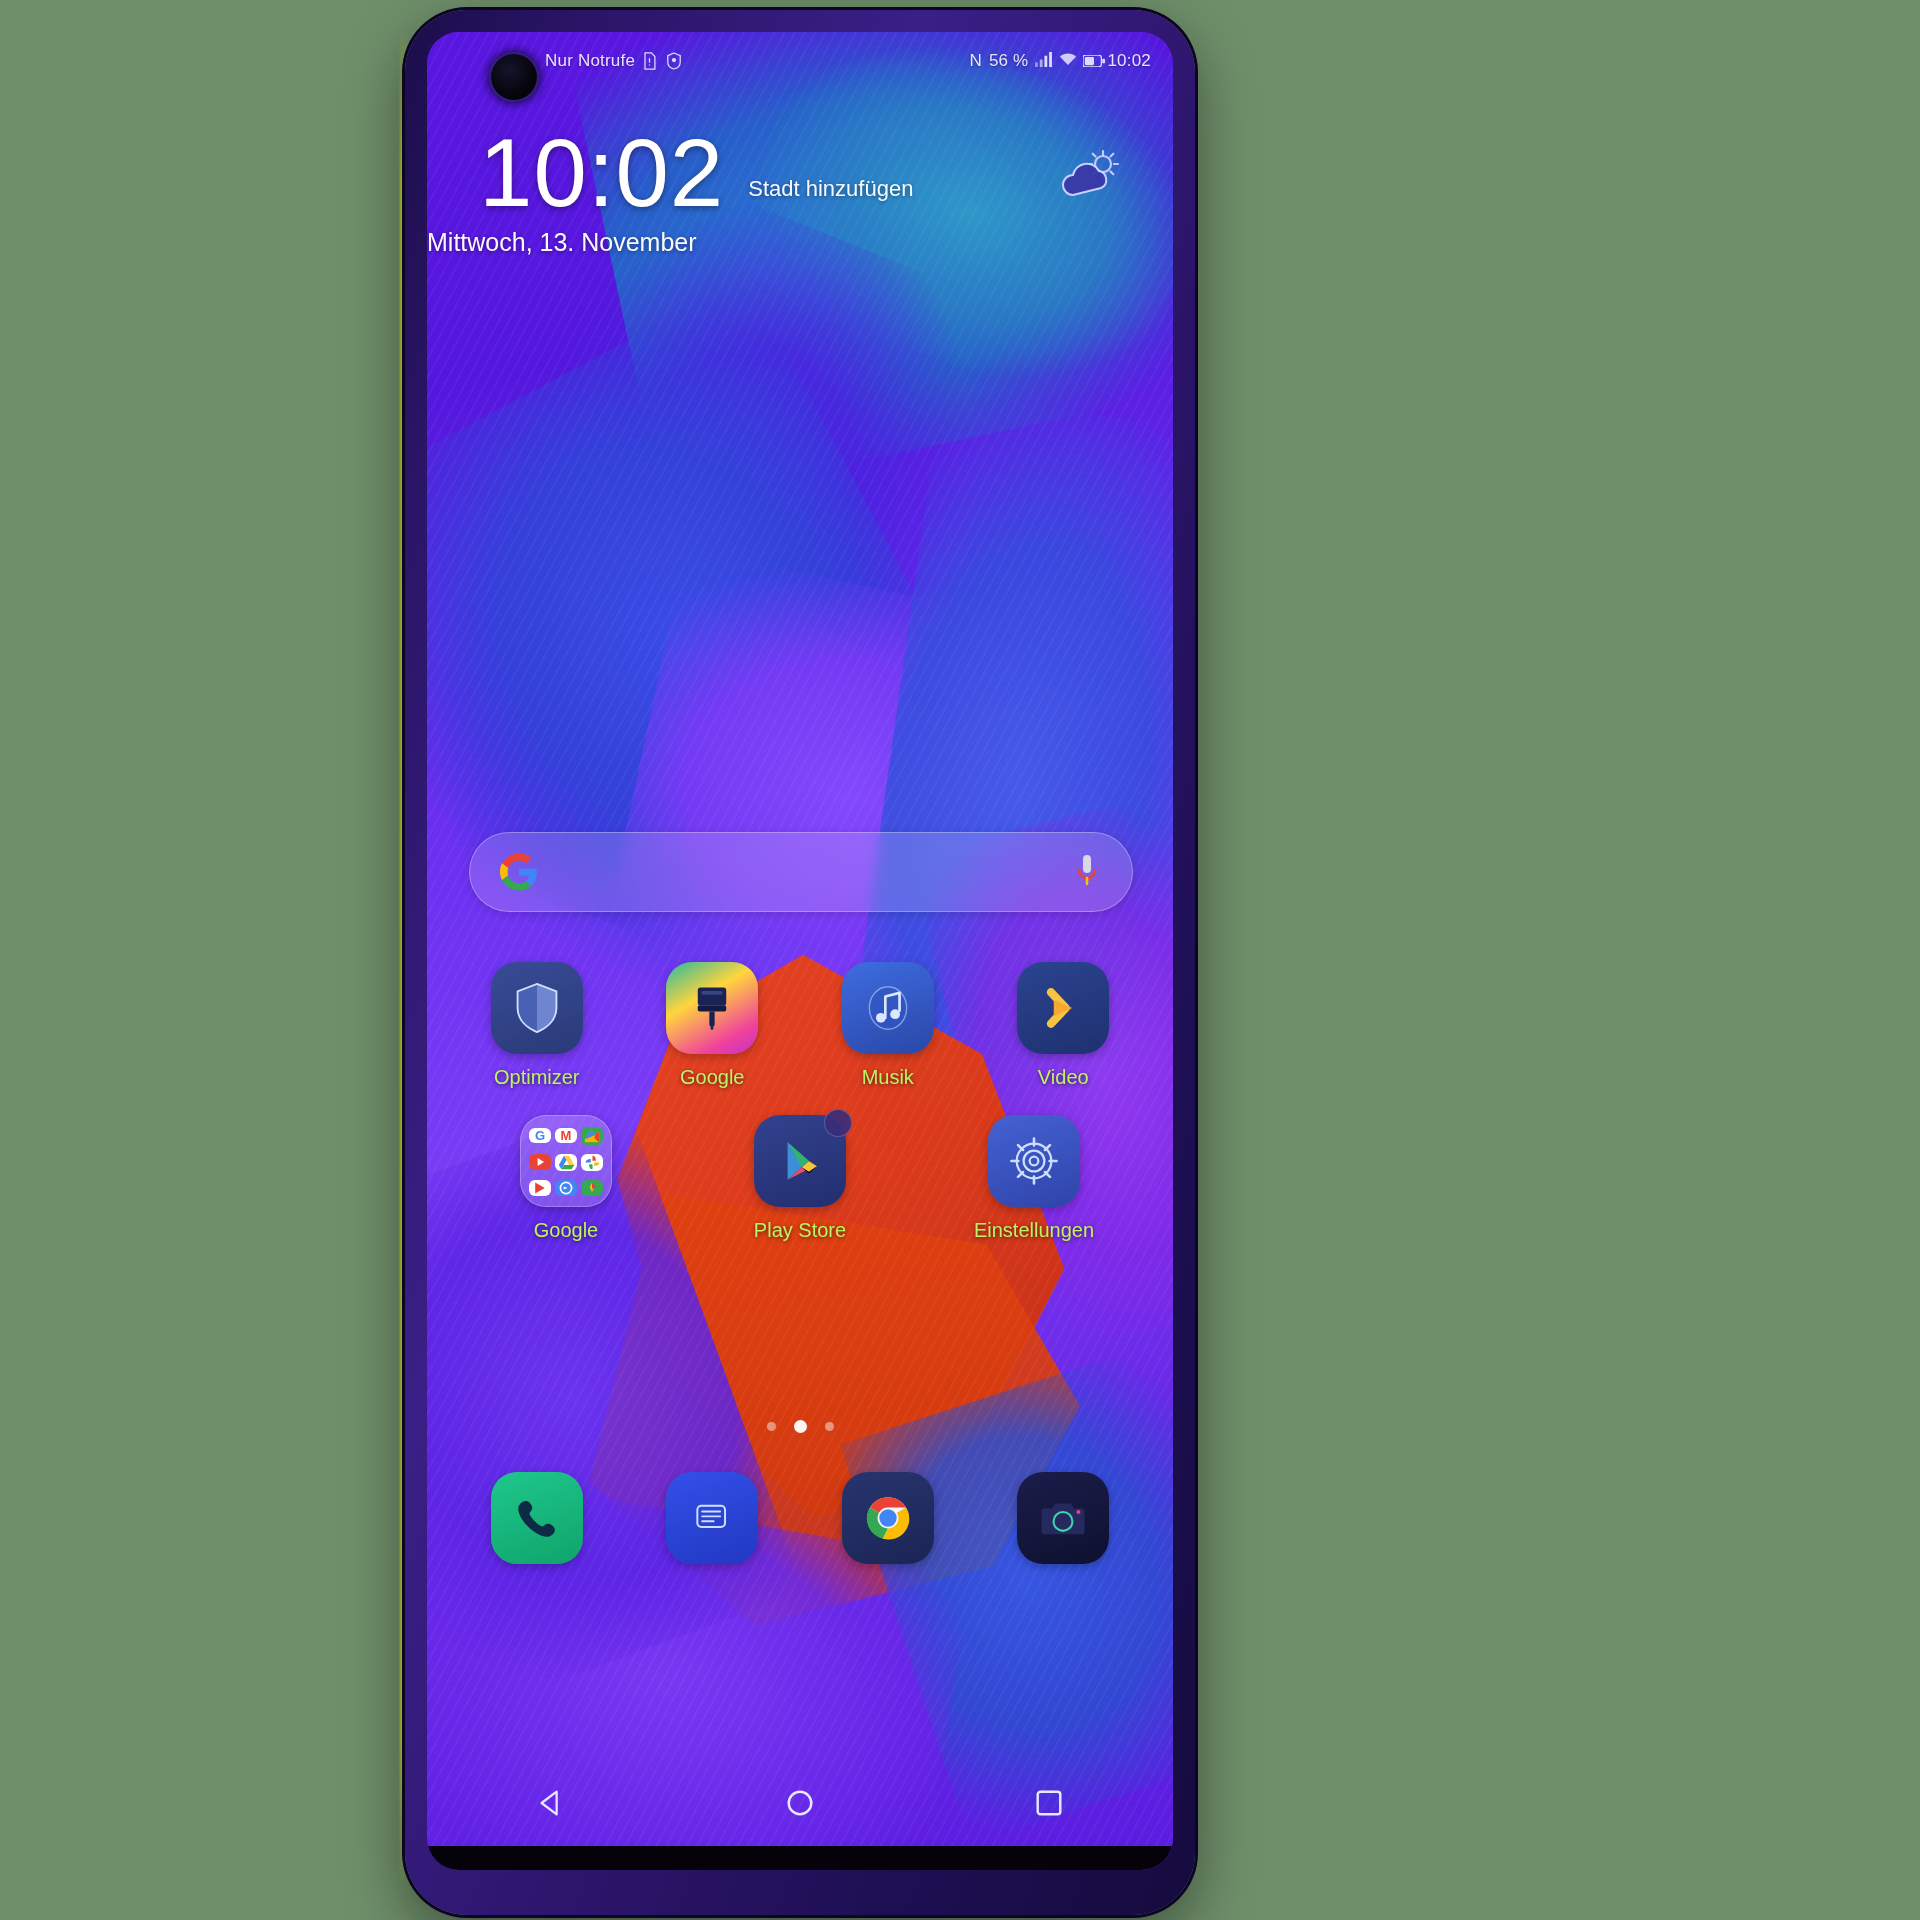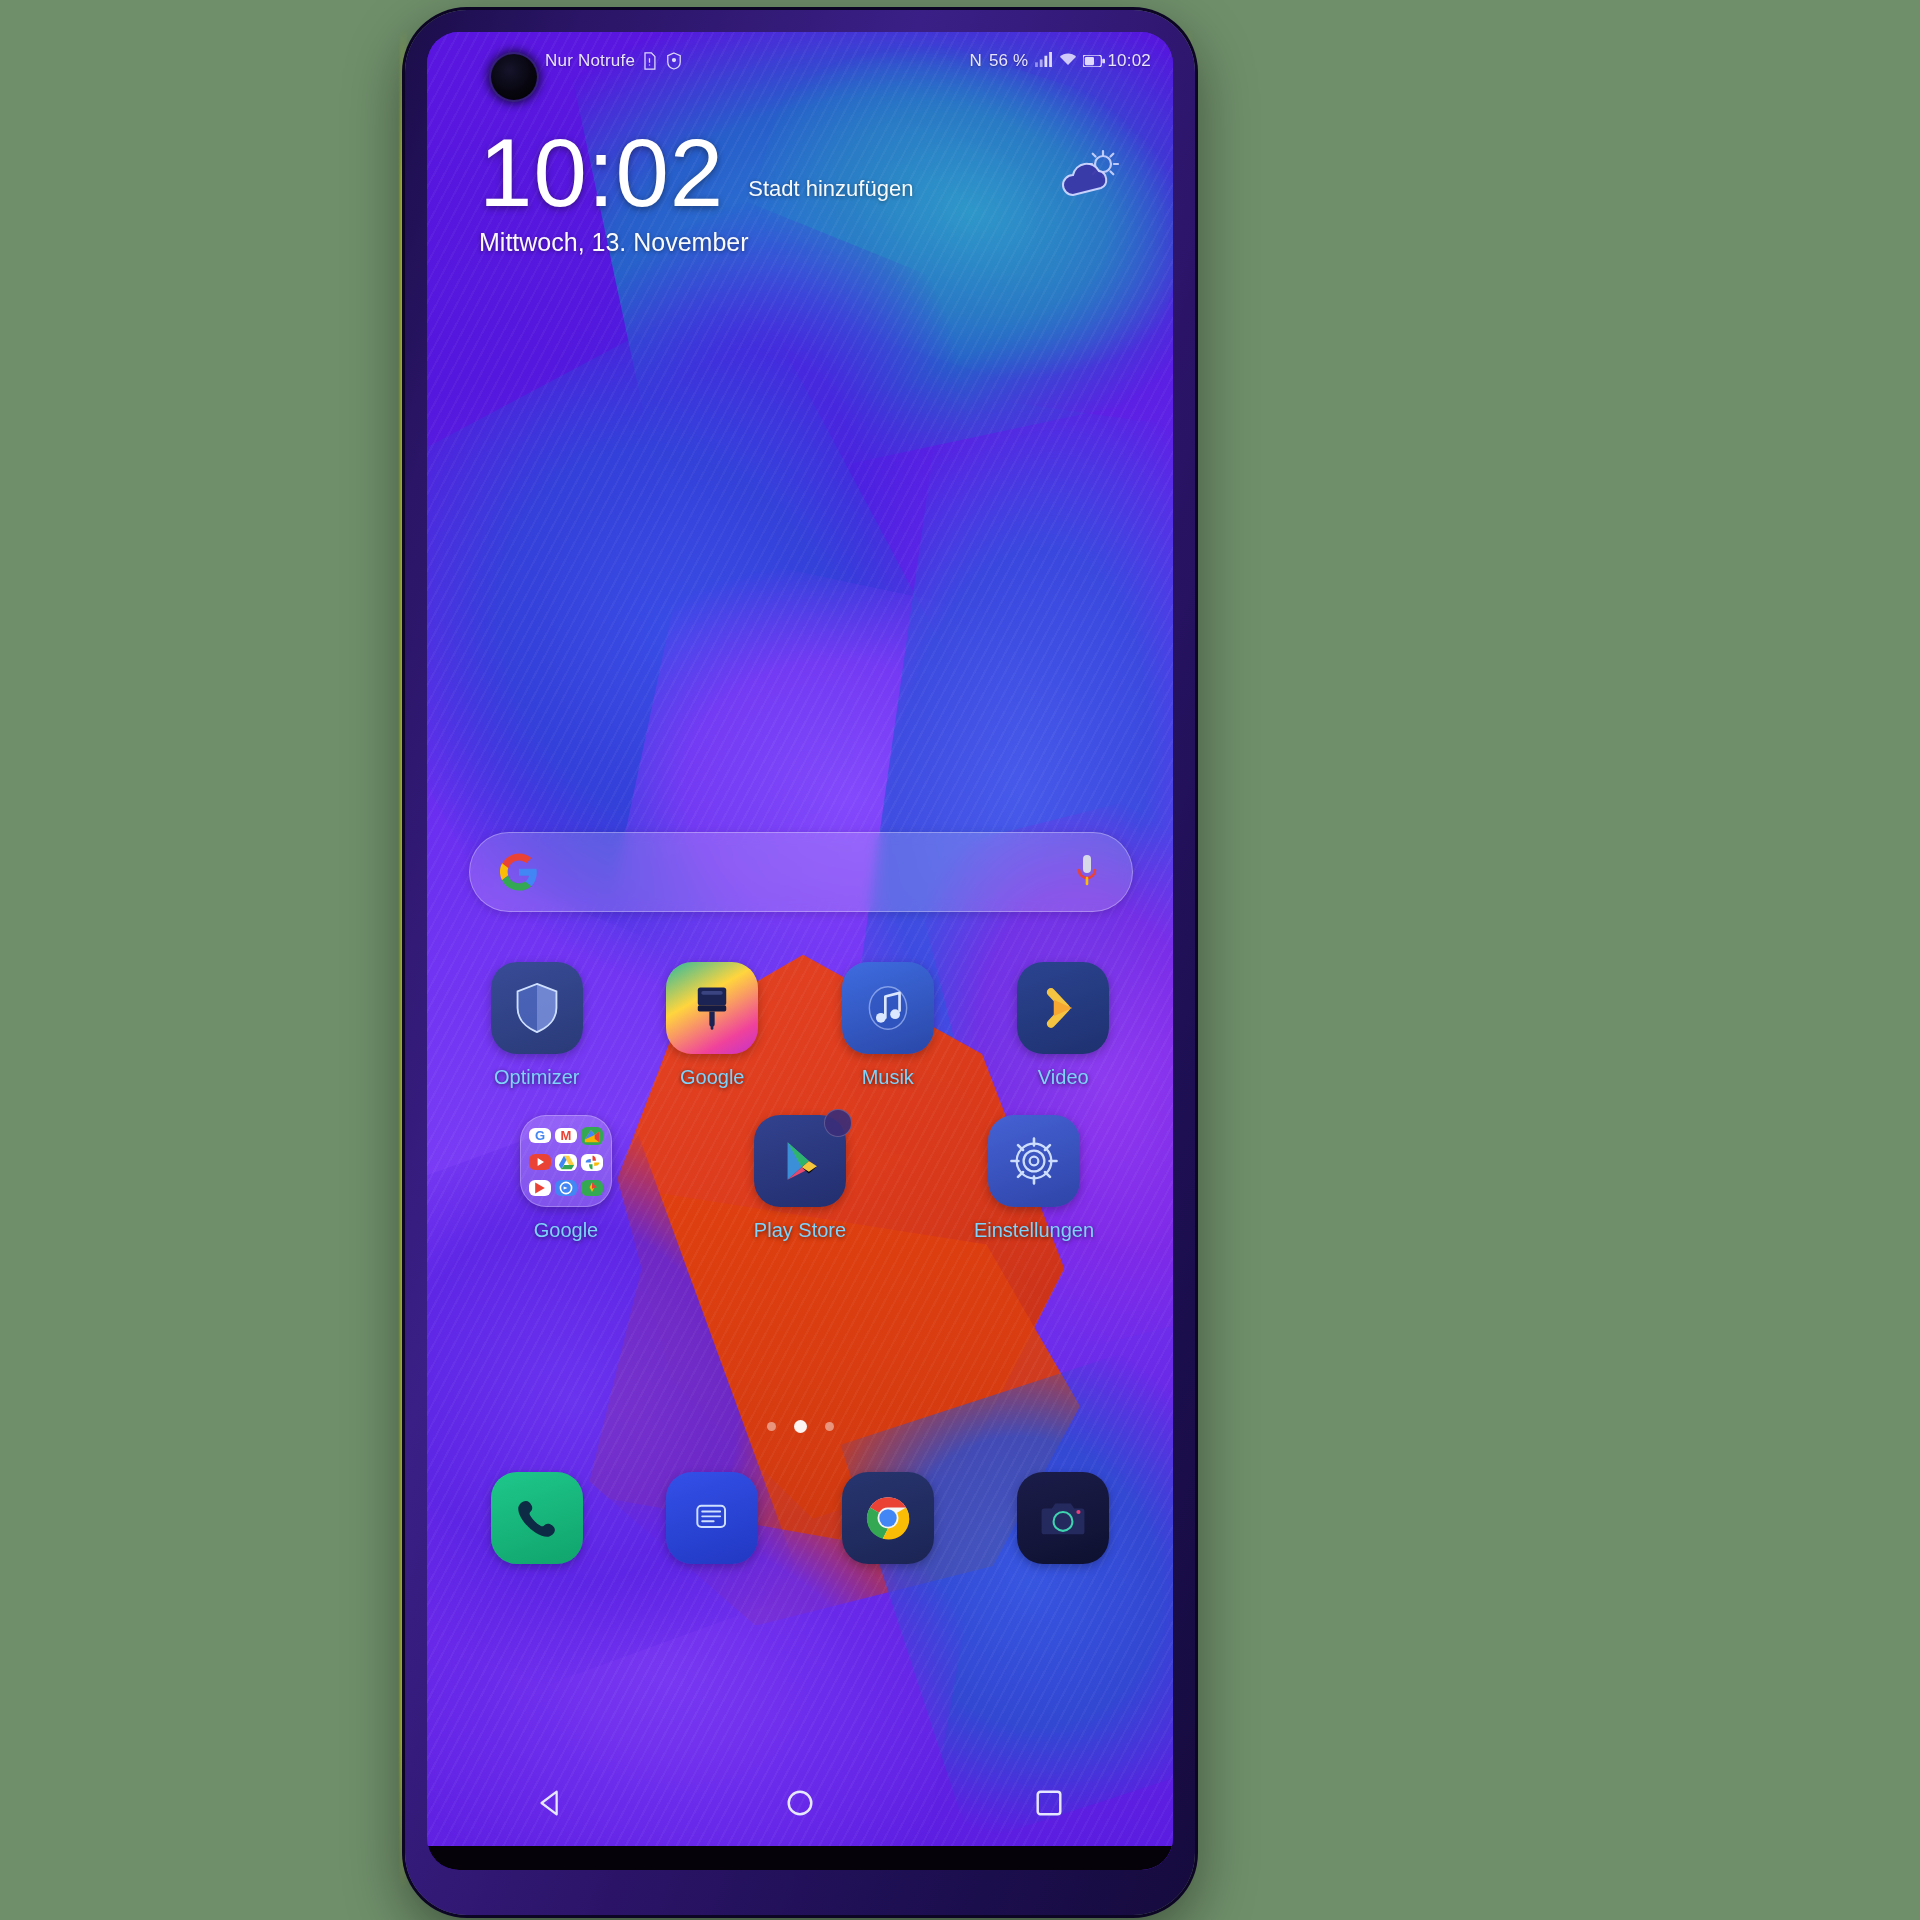--- a/index.html
+++ b/index.html
@@ -94,40 +94,40 @@
     box-shadow:0 0 0 2px rgba(60,50,120,.55), 0 0 8px 4px rgba(10,6,40,.75);z-index:25;}
 
   
   #clockwidget{position:absolute;left:0;top:95px;width:746px;z-index:15;color:#fff;}
   #clock-row{display:flex;align-items:flex-end;padding-left:52px;}
   #clock-time{font-size:96px;font-weight:300;line-height:.95;letter-spacing:1px;
     text-shadow:0 2px 7px rgba(0,0,0,.4);font-family:"Liberation Sans",sans-serif;}
   #clock-city{font-size:22px;margin-left:24px;margin-bottom:16px;opacity:.96;
     text-shadow:0 1px 4px rgba(0,0,0,.45);}
   #weather-ico{position:absolute;right:52px;top:22px;width:62px;height:52px;}
-  #clock-date{margin-top:10px;padding-left:52px;font-size:25px;opacity:.97;
+  #clock-date{margin-top:10px;font-size:25px;opacity:.97;
     text-shadow:0 1px 4px rgba(0,0,0,.45);}
 
   
   #searchbar{position:absolute;left:42px;top:800px;width:662px;height:78px;border-radius:40px;
     background:rgba(255,255,255,.17);border:1px solid rgba(255,255,255,.30);
     backdrop-filter:blur(6px);display:flex;align-items:center;z-index:15;
     box-shadow:0 2px 10px rgba(0,0,0,.15);}
   #g-logo{margin-left:30px;width:38px;height:38px;}
   #mic-logo{margin-left:auto;margin-right:32px;width:26px;height:38px;}
   #search-placeholder{margin-left:20px;color:rgba(255,255,255,.55);font-size:21px;}
 
   
   #appgrid{position:absolute;left:0;top:930px;width:746px;z-index:15;}
   .approw{display:flex;justify-content:space-around;padding:0 22px;margin-bottom:26px;}
   .app{width:144px;display:flex;flex-direction:column;align-items:center;cursor:pointer;}
   .appicon{position:relative;width:92px;height:92px;border-radius:26px;
     display:flex;align-items:center;justify-content:center;overflow:visible;
     box-shadow:0 3px 10px rgba(0,0,0,.25);}
-  .applabel{margin-top:12px;font-size:20px;color:#7dd3fc;text-align:center;
+  .applabel{margin-top:12px;font-size:20px;color:#bef264;text-align:center;
     text-shadow:0 1px 4px rgba(0,0,0,.6);white-space:nowrap;}
   .badge{position:absolute;top:-6px;right:-6px;width:26px;height:26px;border-radius:50%;
     background:rgba(58,46,120,.92);border:1px solid rgba(255,255,255,.2);}
 
   
   .folder{background:rgba(255,255,255,.20);border:1px solid rgba(255,255,255,.25);
     display:grid;grid-template-columns:repeat(3,1fr);gap:4px;padding:8px;box-sizing:border-box;}
   .fcell{border-radius:6px;display:flex;align-items:center;justify-content:center;
     font-size:13px;font-weight:bold;color:#fff;overflow:hidden;}
 

